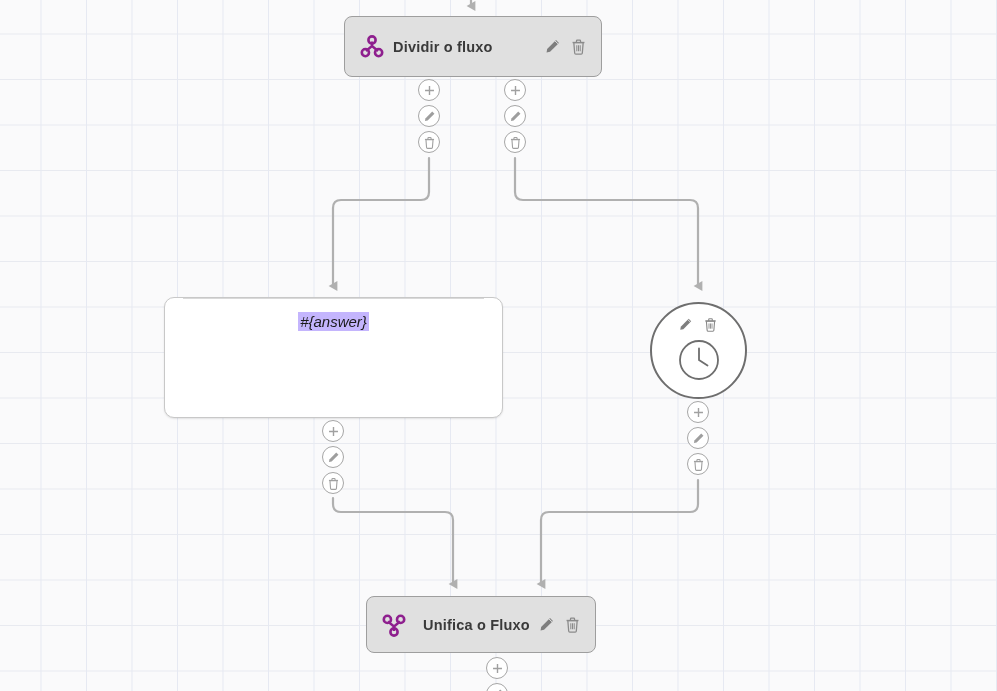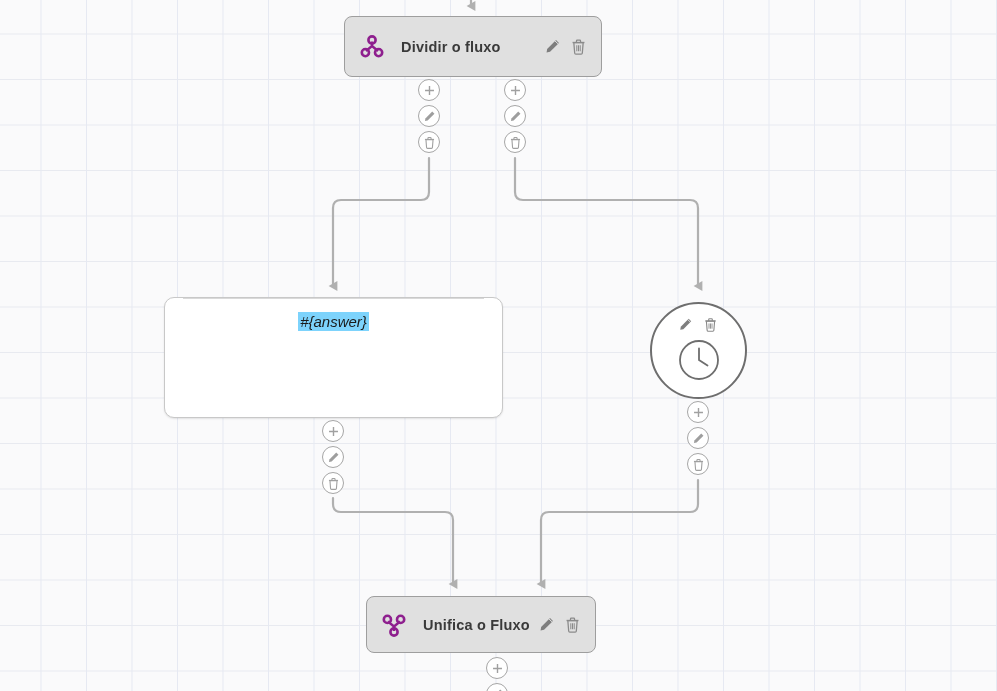--- a/index.html
+++ b/index.html
@@ -112,21 +112,21 @@
   .msg-body {
     padding: 14px 16px 16px 16px;
     text-align: center;
   }
 
   .msg-var {
     font-family: "Liberation Sans", sans-serif;
     font-style: italic;
     font-size: 15px;
     color: #1a1a1a;
-    background: #7dd3fc;
+    background: #c4b5fd;
     padding: 1px 2px;
   }
 
   
   .node-circle {
     position: absolute;
     border-radius: 50%;
     background: #ffffff;
     border: 2px solid #6e6e6e;
     box-sizing: border-box;
@@ -193,21 +193,21 @@
 
   <div class="node node-gray" style="left:344px; top:16px; width:258px; height:61px;">
     <span class="node-icon">
       <svg width="26" height="26" viewBox="0 0 26 26">
         <path d="M13 7.5 L13 12 M13 12 L7 17 M13 12 L19 17" stroke="#8e1f8e" stroke-width="2.4" fill="none"></path>
         <circle cx="13" cy="6" r="3.6" fill="none" stroke="#8e1f8e" stroke-width="2.6"></circle>
         <circle cx="6.4" cy="18.6" r="3.6" fill="none" stroke="#8e1f8e" stroke-width="2.6"></circle>
         <circle cx="19.6" cy="18.6" r="3.6" fill="none" stroke="#8e1f8e" stroke-width="2.6"></circle>
       </svg>
     </span>
-    <span class="node-title" style="margin-left:16px;">Dividir o fluxo</span>
+    <span class="node-title" style="margin-left:8px;">Dividir o fluxo</span>
     <span class="node-actions">
       <span class="act-icon" title="edit">
         <svg width="17" height="17" viewBox="0 0 20 20">
           <path d="M14.2 2.4 L17.6 5.8 L7.1 16.3 L3 17 L3.7 12.9 Z" fill="#7e7e7e"></path>
           <path d="M13.1 3.5 L16.5 6.9" stroke="#ffffff" stroke-width="1"></path>
         </svg>
       </span>
       <span class="act-icon" title="delete">
         <svg width="17" height="17" viewBox="0 0 20 20">
           <path d="M4.5 5.5 h11 l-1 12.2 a1.4 1.4 0 0 1 -1.4 1.3 h-6.2 a1.4 1.4 0 0 1 -1.4 -1.3 z" fill="none" stroke="#8a8a8a" stroke-width="1.5"></path>

